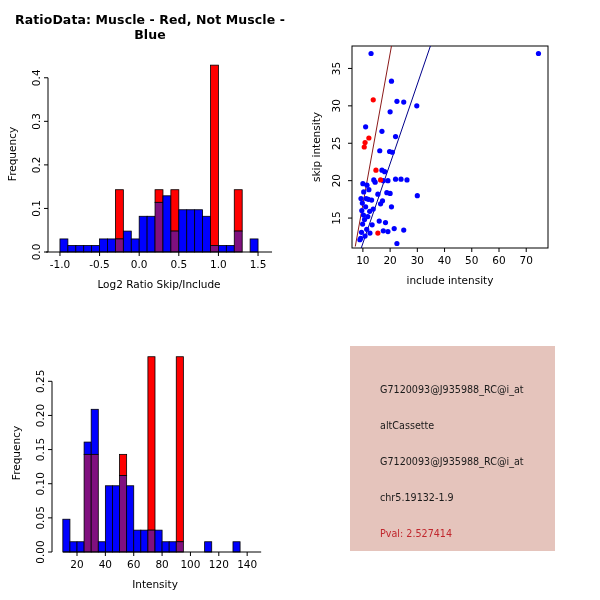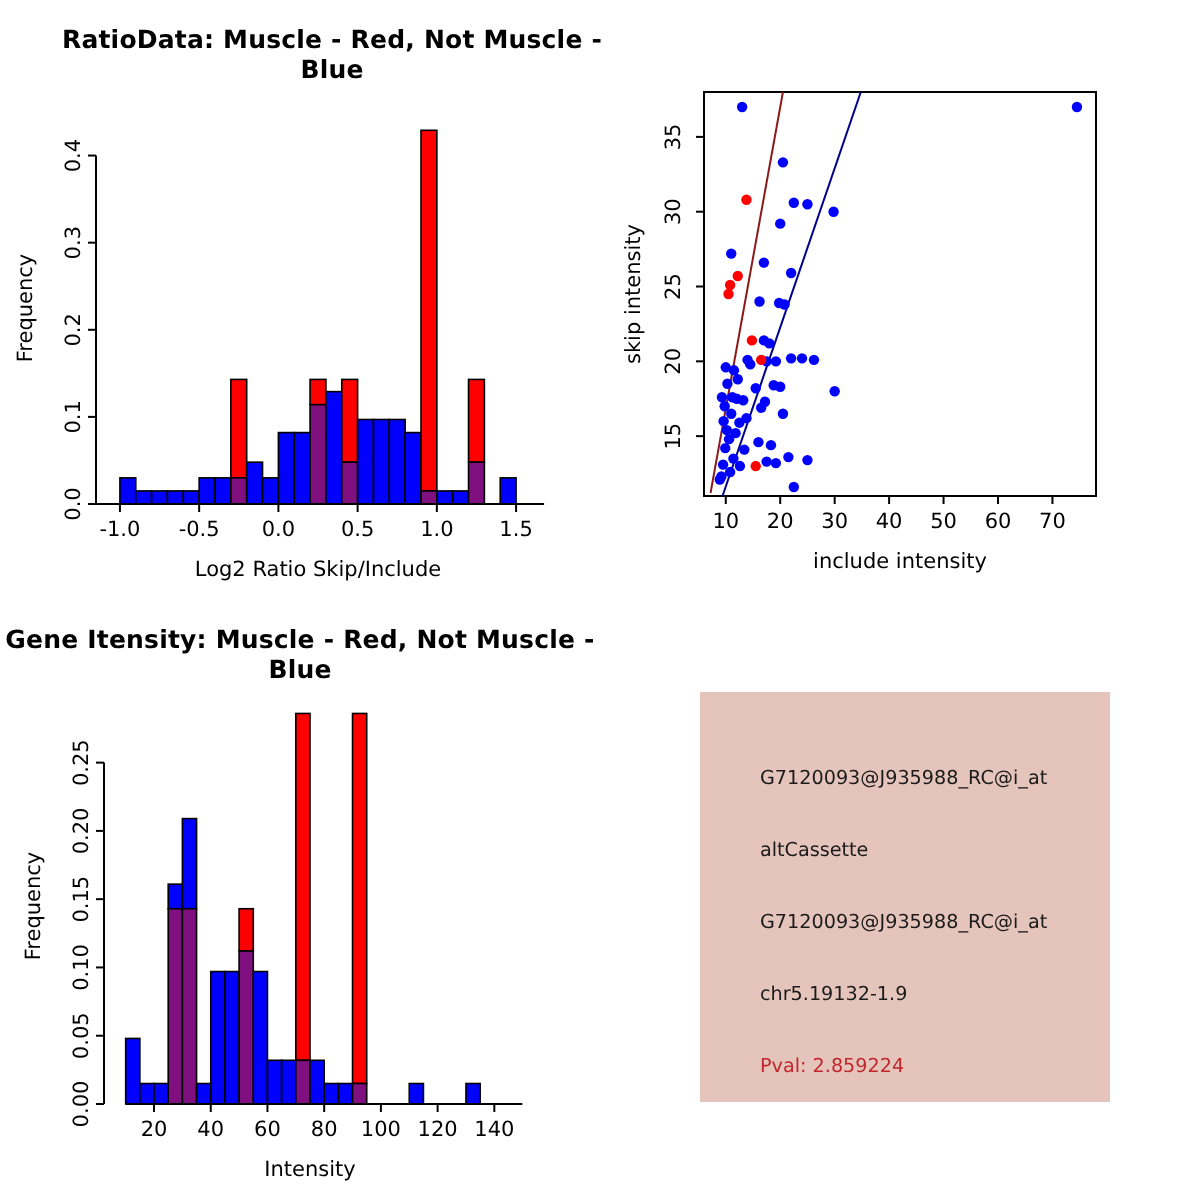--- a/index.html
+++ b/index.html
@@ -31,21 +31,21 @@
   .info-line{
     position:absolute;left:30px;font-size:9.6px;color:#1a1a1a;
     white-space:nowrap;font-family:"DejaVu Sans","Liberation Sans",sans-serif;
   }
   .info-pval{color:#c1272d;}
 </style>
 </head>
 <body>
 
 <div class="panel" id="panel-ratio">
-  <div class="ptitle" style="top:12px;padding-left:16px;">RatioData: Muscle - Red, Not Muscle - Blue</div>
+  <div class="ptitle" style="top:12px;">RatioData: Muscle - Red, Not Muscle - Blue</div>
   <svg id="svg-ratio" width="300" height="300">
       <g>
         <rect x="59.96153846153847" y="238.93333333333334" width="7.92307692307692" height="13.066666666666663" fill="#0000ff" stroke="#000" stroke-width="0.8"></rect>
         <rect x="67.88461538461539" y="245.46666666666667" width="7.92307692307692" height="6.533333333333331" fill="#0000ff" stroke="#000" stroke-width="0.8"></rect>
         <rect x="75.8076923076923" y="245.46666666666667" width="7.92307692307692" height="6.533333333333331" fill="#0000ff" stroke="#000" stroke-width="0.8"></rect>
         <rect x="83.73076923076923" y="245.46666666666667" width="7.923076923076934" height="6.533333333333331" fill="#0000ff" stroke="#000" stroke-width="0.8"></rect>
         <rect x="91.65384615384616" y="245.46666666666667" width="7.923076923076906" height="6.533333333333331" fill="#0000ff" stroke="#000" stroke-width="0.8"></rect>
         <rect x="99.57692307692307" y="238.93333333333334" width="7.923076923076934" height="13.066666666666663" fill="#0000ff" stroke="#000" stroke-width="0.8"></rect>
         <rect x="107.5" y="238.93333333333334" width="7.92307692307692" height="13.066666666666663" fill="#0000ff" stroke="#000" stroke-width="0.8"></rect>
         <rect x="115.42307692307692" y="189.71555555555557" width="7.923076923076934" height="49.21777777777777" fill="#ff0000" stroke="#000" stroke-width="0.8"></rect>
@@ -208,21 +208,20 @@
         <text x="40" y="105.85185185185185" text-anchor="middle" transform="rotate(-90 40 105.85185185185185)" class="tick-lbl">30</text>
         <line x1="52" y1="68.44444444444446" x2="48" y2="68.44444444444446" stroke="#000" stroke-width="1"></line>
         <text x="40" y="68.44444444444446" text-anchor="middle" transform="rotate(-90 40 68.44444444444446)" class="tick-lbl">35</text>
       </g>
       <text x="150" y="284" text-anchor="middle" class="axis-title">include intensity</text>
       <text x="20" y="147" text-anchor="middle" transform="rotate(-90 20 147)" class="axis-title">skip intensity</text>
     </svg>
 </div>
 
 <div class="panel" id="panel-gene">
-  <div class="ptitle" style="top:12px;">Gene Itensity: Muscle - Red, Not Muscle - Blue</div>
   <svg id="svg-gene" width="300" height="300">
       <g>
         <rect x="62.83582089552239" y="219.22758620689655" width="7.089552238805965" height="32.77241379310345" fill="#0000ff" stroke="#000" stroke-width="0.8"></rect>
         <rect x="69.92537313432835" y="241.75862068965517" width="7.089552238805979" height="10.241379310344826" fill="#0000ff" stroke="#000" stroke-width="0.8"></rect>
         <rect x="77.01492537313433" y="241.75862068965517" width="7.089552238805965" height="10.241379310344826" fill="#0000ff" stroke="#000" stroke-width="0.8"></rect>
         <rect x="84.1044776119403" y="142.07586206896553" width="7.089552238805965" height="12.289655172413774" fill="#0000ff" stroke="#000" stroke-width="0.8"></rect>
         <rect x="84.1044776119403" y="154.3655172413793" width="7.089552238805965" height="97.63448275862069" fill="#80107f" stroke="#000" stroke-width="0.8"></rect>
         <rect x="91.19402985074626" y="109.30344827586208" width="7.089552238805979" height="45.06206896551723" fill="#0000ff" stroke="#000" stroke-width="0.8"></rect>
         <rect x="91.19402985074626" y="154.3655172413793" width="7.089552238805979" height="97.63448275862069" fill="#80107f" stroke="#000" stroke-width="0.8"></rect>
         <rect x="98.28358208955224" y="241.75862068965517" width="7.089552238805965" height="10.241379310344826" fill="#0000ff" stroke="#000" stroke-width="0.8"></rect>
@@ -277,15 +276,15 @@
       <text x="20" y="153" text-anchor="middle" transform="rotate(-90 20 153)" class="axis-title">Frequency</text>
     </svg>
 </div>
 
 <div class="panel" id="panel-info">
   <div id="info-box">
       <div class="info-line" style="top: 38px;">G7120093@J935988_RC@i_at</div>
       <div class="info-line" style="top: 74px;">altCassette</div>
       <div class="info-line" style="top: 110px;">G7120093@J935988_RC@i_at</div>
       <div class="info-line" style="top: 146px;">chr5.19132-1.9</div>
-      <div class="info-line info-pval" style="top: 182px;">Pval: 2.859224</div>
+      <div class="info-line info-pval" style="top: 182px;">Pval: 2.527414</div>
     </div>
 </div>
 
 </body></html>

